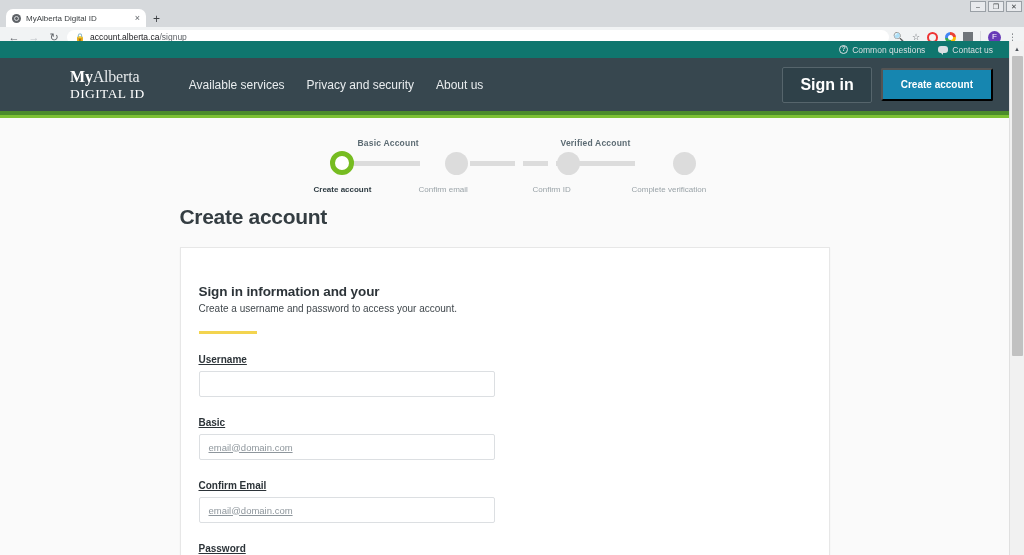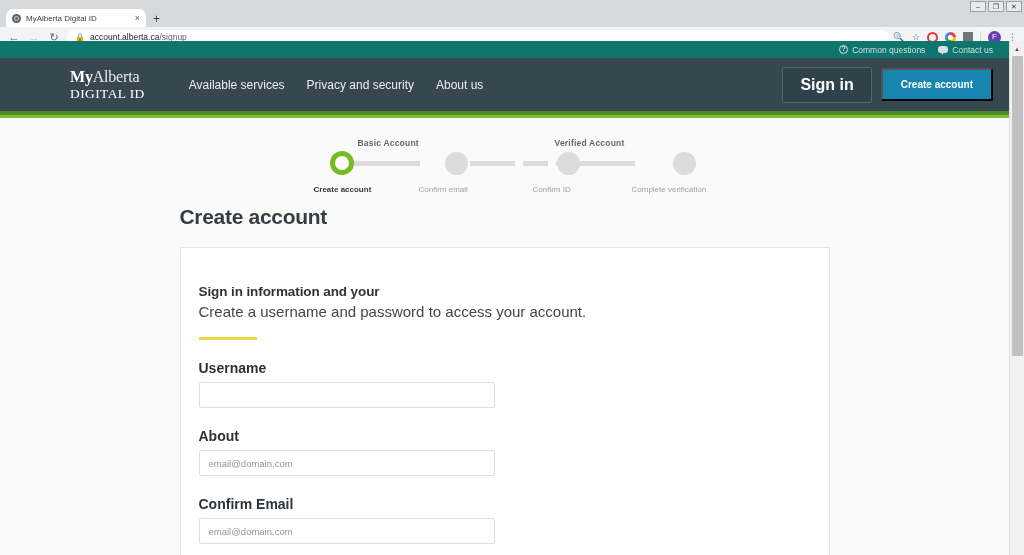--- a/index.html
+++ b/index.html
@@ -155,21 +155,21 @@
   
   .content { padding: 0 0 0 0; }
   .stepper {
     position: relative; width: 400px; margin: 20px auto 0 auto; height: 62px;
   }
   .step-group-label {
     position: absolute; top: 0; font-size: 8.5px; color: #5c6b73;
     font-weight: bold; letter-spacing: 0.2px;
   }
   .sg-basic { left: 53px; }
-  .sg-verified { left: 250px; }
+  .sg-verified { left: 256px; }
   .track {
     position: absolute; top: 23px; height: 5px; background: #dcdcdc;
   }
   .t1 { left: 36px; width: 79px; }
   .t2 { left: 165px; width: 45px; }
   .t3 { left: 218px; width: 25px; }
   .t4 { left: 251px; width: 79px; }
   .node {
     position: absolute; top: 14px; width: 23px; height: 23px;
     border-radius: 50%; background: #dcdcdc;
@@ -200,30 +200,30 @@
   }
   .card {
     background: #ffffff; border: 1px solid #e7e7e7;
     margin-top: 18px; padding: 36px 0 0 18px; min-height: 320px;
     box-shadow: 0 1px 2px rgba(0,0,0,0.04);
   }
   .card-title {
     font-size: 13.5px; color: #2d3439; font-weight: bold;
     letter-spacing: -0.1px;
   }
-  .card-sub { font-size: 15px; color: #41484d; margin-top: 4px; }
+  .card-sub { font-size: 10px; color: #41484d; margin-top: 4px; }
   .rule { width: 58px; height: 3px; background: #f3d44f; margin-top: 17px; }
   .field { margin-top: 20px; }
   .field-label {
-    font-size: 14px; color: #2c3338; font-weight: bold; margin-bottom: 6px;
+    font-size: 10px; color: #2c3338; font-weight: bold; margin-bottom: 6px; text-decoration: underline;
   }
   .field-input {
     width: 296px; height: 26px; border: 1px solid #dcdfe2;
     border-radius: 2px; background: #fff; display: flex; align-items: center;
-    padding: 0 9px; font-size: 9.5px; color: #8e969c;
+    padding: 0 9px; font-size: 9.5px; color: #8e969c; text-decoration: underline;
   }
 
   
   .scrollbar {
     position: absolute; right: 0; top: 41px; width: 15px; height: 514px;
     background: #f1f1f1; border-left: 1px solid #e0e0e0;
   }
   .sb-up {
     height: 15px; display: flex; align-items: center; justify-content: center;
     font-size: 6px; color: #50555c;
@@ -332,21 +332,21 @@
             <div class="card-title">Sign in information and your</div>
             <div class="card-sub">Create a username and password to access your account.</div>
             <div class="rule"></div>
 
             <div class="field">
               <div class="field-label">Username</div>
               <div class="field-input"></div>
             </div>
 
             <div class="field">
-              <div class="field-label">About</div>
+              <div class="field-label">Basic</div>
               <div class="field-input">email@domain.com</div>
             </div>
 
             <div class="field">
               <div class="field-label">Confirm Email</div>
               <div class="field-input">email@domain.com</div>
             </div>
 
             <div class="field">
               <div class="field-label">Password</div>

